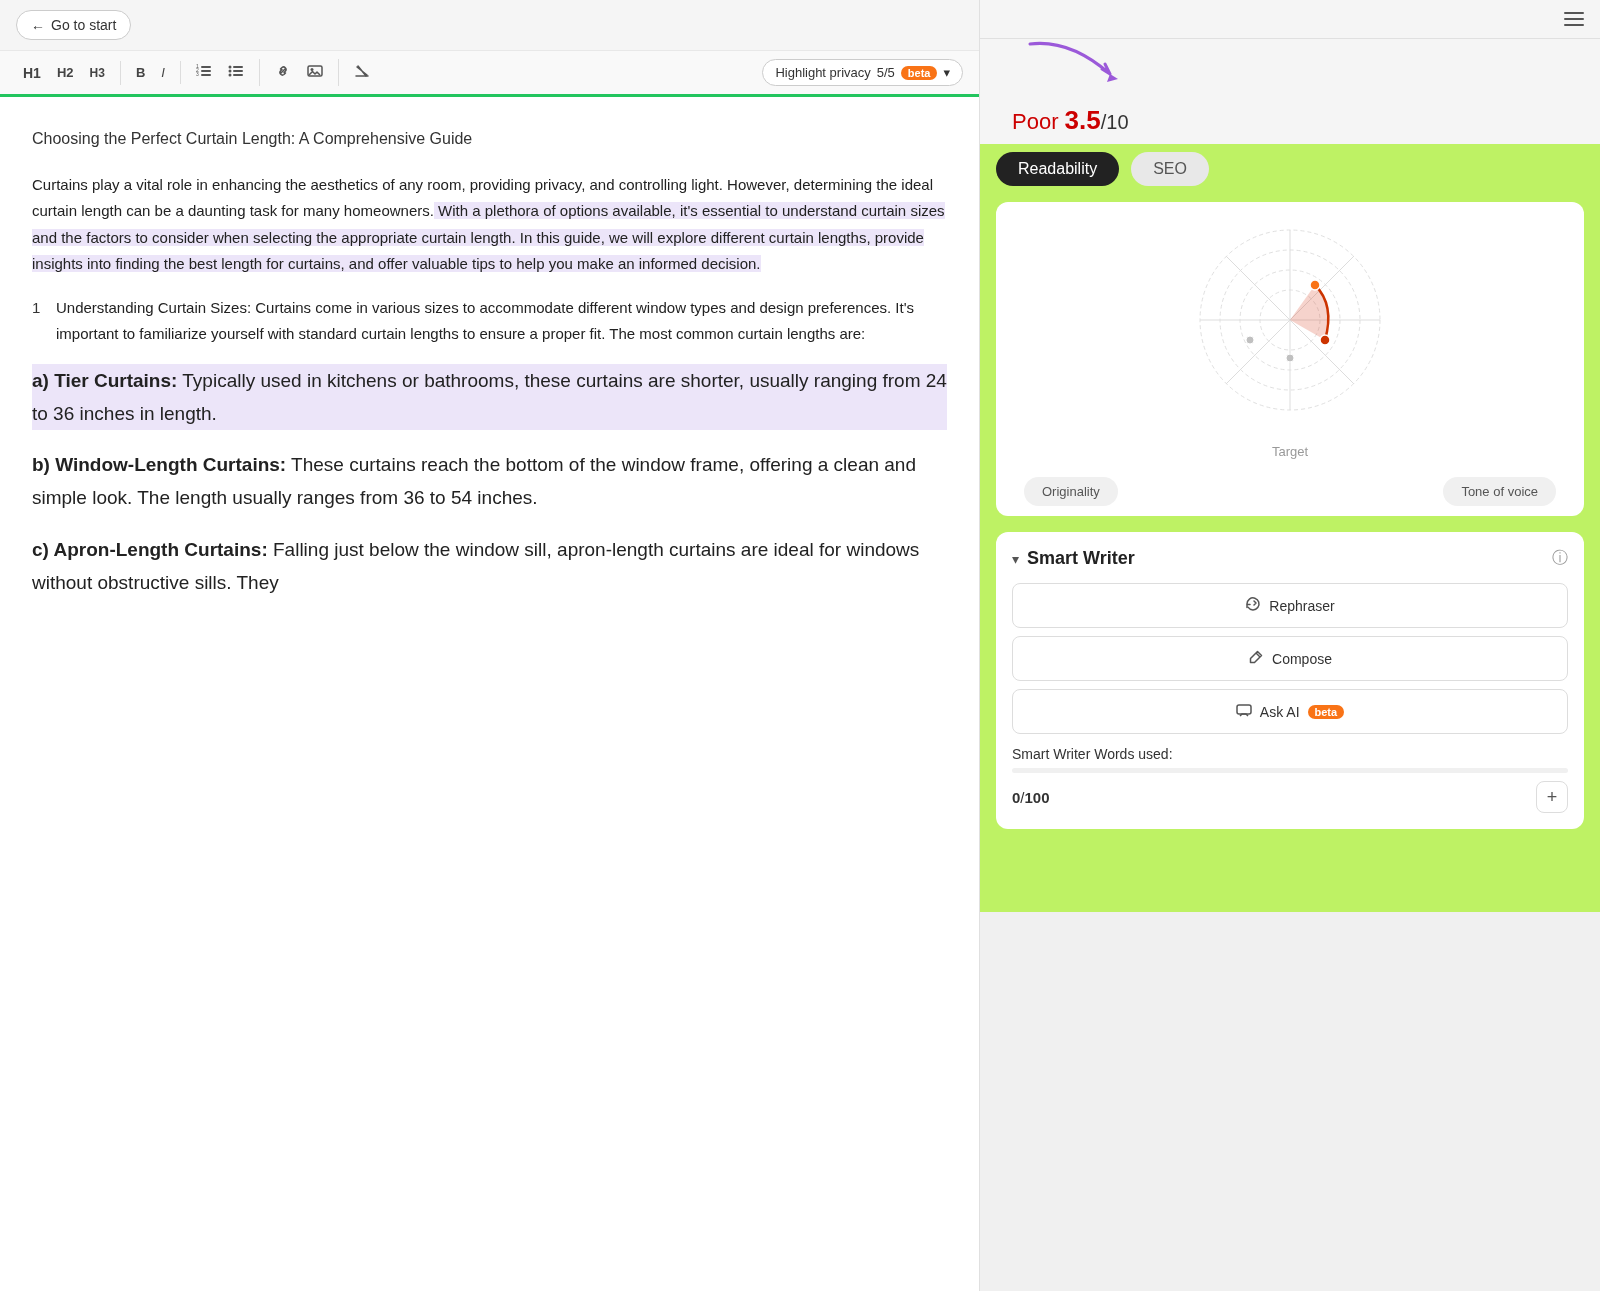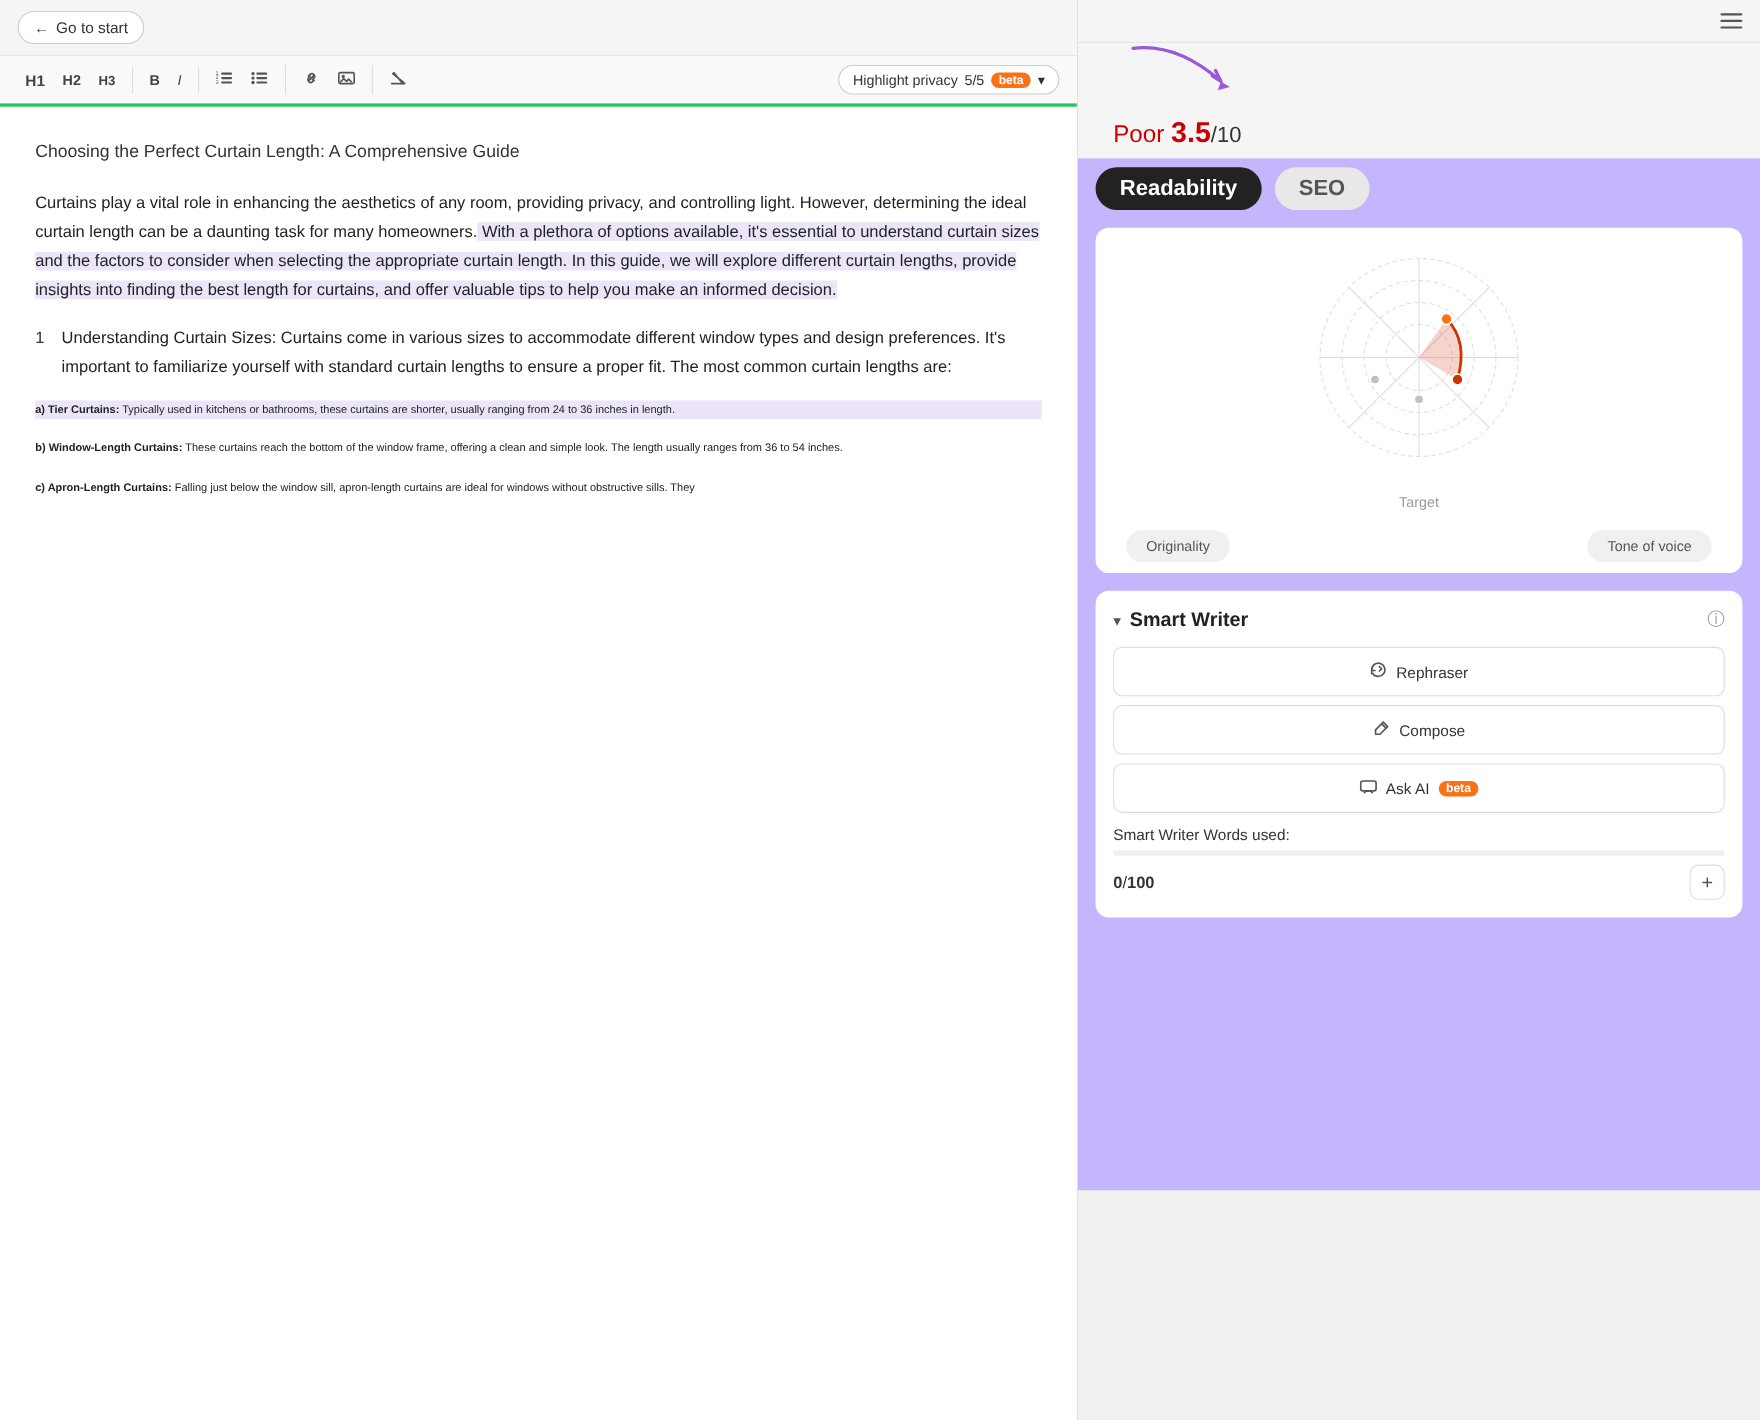--- a/index.html
+++ b/index.html
@@ -142,29 +142,29 @@
 
     .list-num {
       min-width: 16px;
       color: #333;
     }
 
     .list-text { flex: 1; }
 
     .lettered-item {
       margin-bottom: 18px;
-      font-size: 10px;
+      font-size: 19px;
       line-height: 1.75;
     }
 
     
     .right-panel {
       width: 620px;
-      height: 1082px;
-      background: #c4b5fd;
+      height: 912px;
+      background: #bef264;
       display: flex;
       flex-direction: column;
     }
 
     .right-header {
       display: flex;
       justify-content: flex-end;
       align-items: center;
       padding: 12px 16px;
       border-bottom: 1px solid #e0e0e0;
@@ -214,22 +214,22 @@
     .tabs-row {
       display: flex;
       align-items: center;
       padding: 8px 16px 16px;
       gap: 12px;
     }
 
     .tab-btn {
       border-radius: 20px;
       padding: 8px 22px;
-      font-size: 20px;
-      font-weight: 700;
+      font-size: 16px;
+      font-weight: 400;
       cursor: pointer;
       border: none;
     }
 
     .tab-btn.active {
       background: #222;
       color: #fff;
     }
 
     .tab-btn.inactive {

